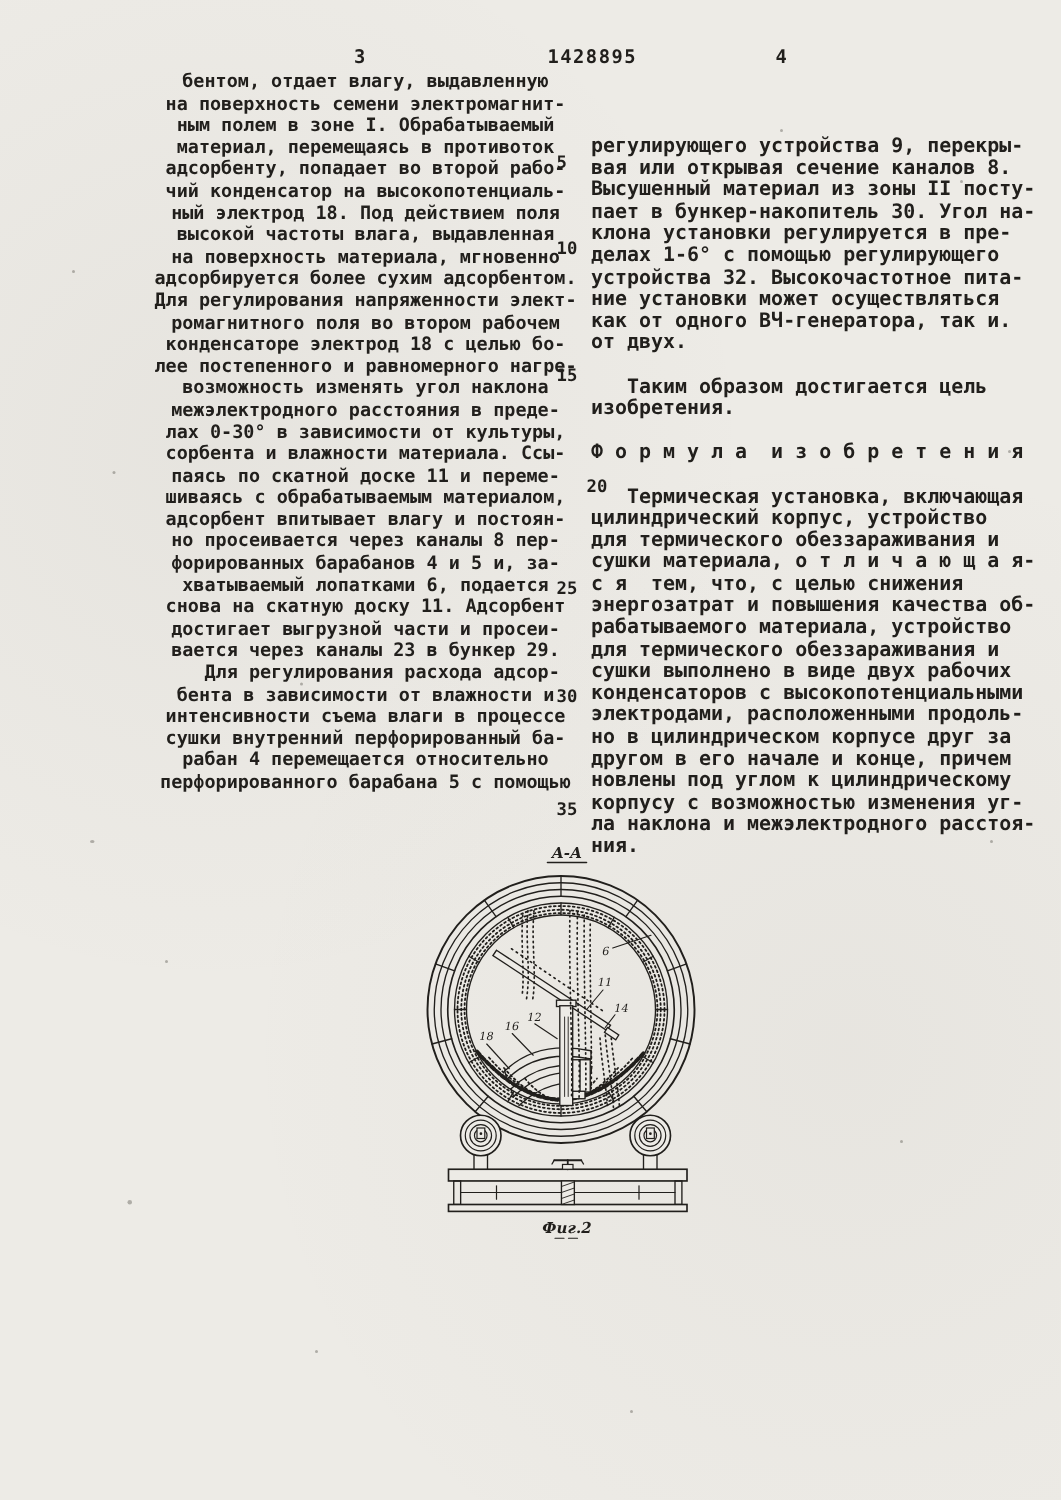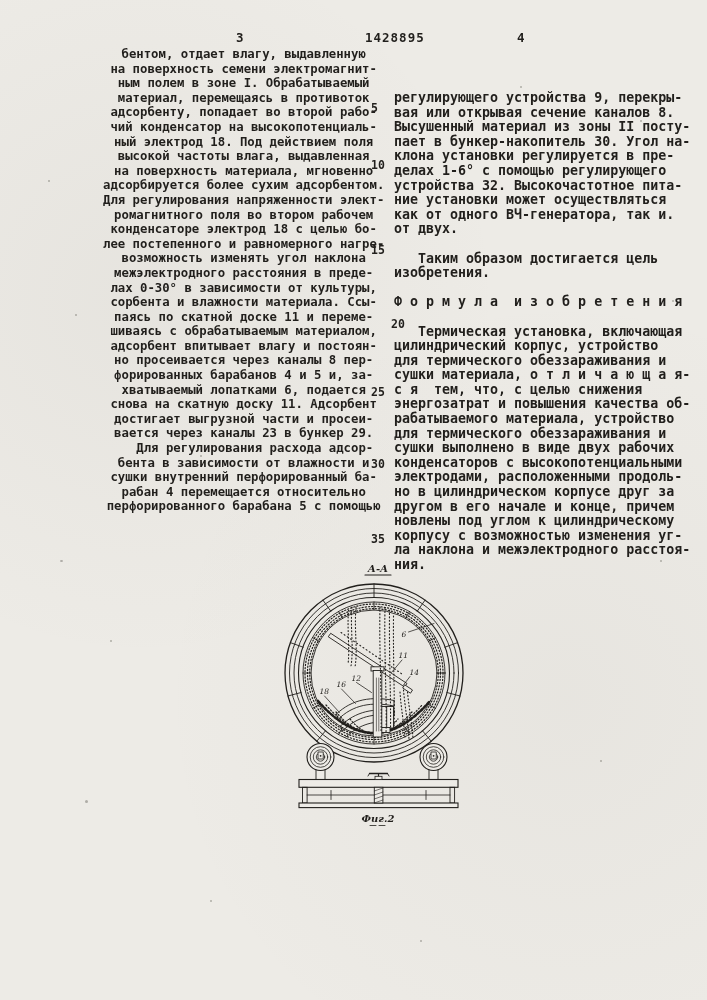--- a/index.html
+++ b/index.html
@@ -60,20 +60,21 @@
       <div class="tline">шиваясь с обрабатываемым материалом,</div>
       <div class="tline">адсорбент впитывает влагу и постоян-</div>
       <div class="tline">но просеивается через каналы 8 пер-</div>
       <div class="tline">форированных барабанов 4 и 5 и, за-</div>
       <div class="tline">хватываемый лопатками 6, подается</div>
       <div class="tline">снова на скатную доску 11. Адсорбент</div>
       <div class="tline">достигает выгрузной части и просеи-</div>
       <div class="tline">вается через каналы 23 в бункер 29.</div>
       <div class="tline">   Для регулирования расхода адсор-</div>
       <div class="tline">бента в зависимости от влажности и</div>
+      <div class="tline">интенсивности съема влаги в процессе</div>
       <div class="tline">сушки внутренний перфорированный ба-</div>
       <div class="tline">рабан 4 перемещается относительно</div>
       <div class="tline">перфорированного барабана 5 с помощью</div>
     </div>
   <div class="col" id="col-right">
       <div class="tline">регулирующего устройства 9, перекры-</div>
       <div class="tline">вая или открывая сечение каналов 8.</div>
       <div class="tline">Высушенный материал из зоны II посту-</div>
       <div class="tline">пает в бункер-накопитель 30. Угол на-</div>
       <div class="tline">клона установки регулируется в пре-</div>

